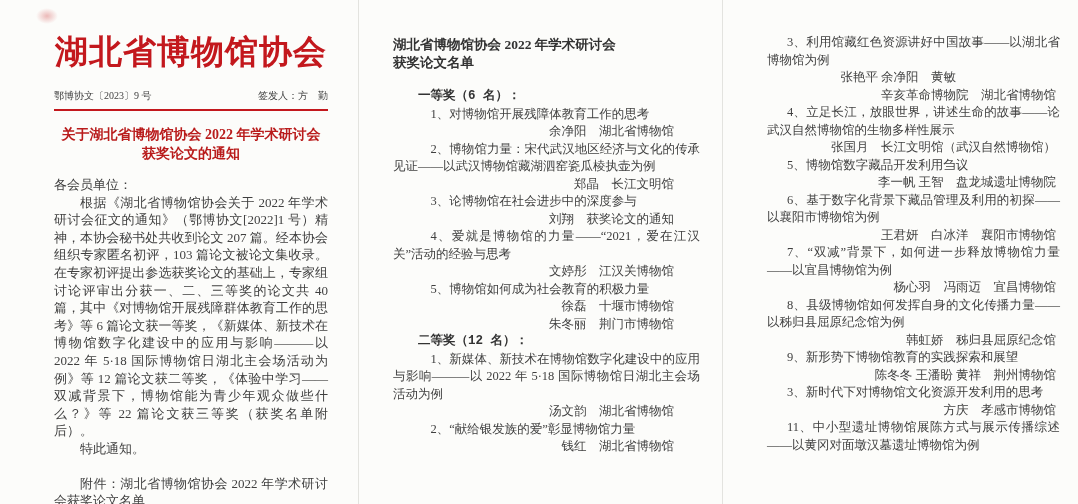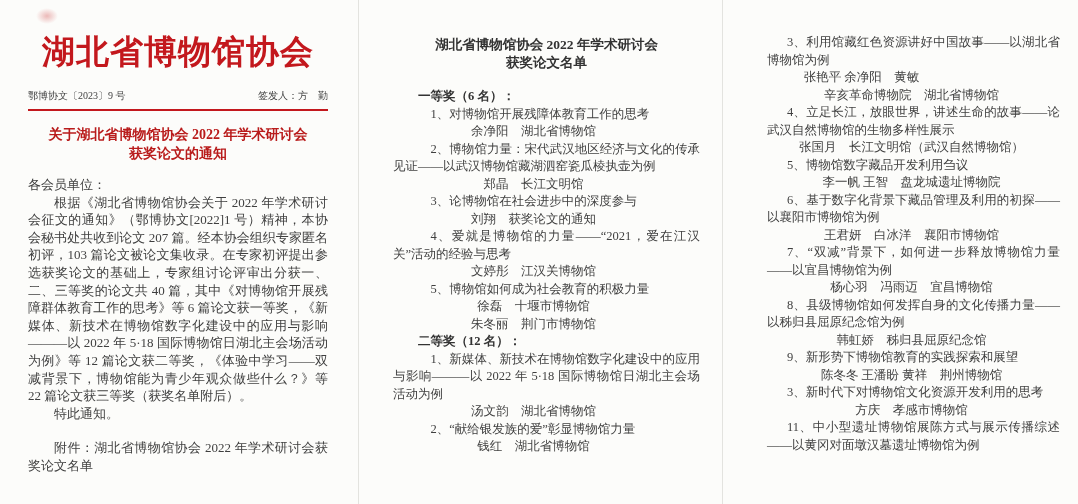--- a/index.html
+++ b/index.html
@@ -8,21 +8,21 @@
     overflow:hidden;
     background:#f1f1ee;
     font-family:"Liberation Serif","DejaVu Serif",serif;
     color:#3f3f3f;
   }
   .scan { display:flex; width:1078px; height:504px; }
   .page { background:#fcfcfa; height:100%; position:relative; }
   .page + .page { border-left:1px solid #e3e3df; }
 
   
-  #page1 { width:358px; padding:24px 30px 0 28px; }
+  #page1 { width:358px; padding:24px 30px 0 54px; }
   .artifact {
     position:absolute; left:36px; top:8px; width:22px; height:16px;
     background:radial-gradient(ellipse at center, rgba(205,60,60,.35), rgba(205,60,60,0) 70%);
   }
   .letterhead {
     font-size:33px; font-weight:bold; text-align:center;
     letter-spacing:1px; line-height:40px; margin-top:8px;
     font-family:"Liberation Serif","DejaVu Serif",serif;
   }
   .doc-line {
@@ -37,32 +37,32 @@
   .p1-body { margin-top:13px; font-size:13px; line-height:17.6px; }
   .salutation { }
   .paragraph { text-indent:2em; text-align:justify; }
   .closing { text-indent:2em; }
   .attachment { margin-top:17px; text-indent:2em; text-align:justify; }
 
   
   #page2 { width:364px; padding:36px 22px 0 34px; }
   #page3 { width:356px; padding:34px 18px 16px 44px; }
   .list-title {
-    text-align:center; font-weight:bold; font-size:13.5px;
+    text-align:left; font-weight:bold; font-size:13.5px;
     line-height:18px; color:#333;
   }
   .section-heading {
     font-weight:bold; font-size:12.5px; line-height:17.5px;
-    text-indent:2em; margin-top:16px; color:#333;
+    text-indent:2em; margin-top:16px; color:#333;font-family:Liberation Mono, monospace;
   }
   .entry { font-size:12.5px; line-height:17.5px; }
   .entry-title { text-align:justify; }
   #page2 .entry-title { text-indent:3em; }
   #page3 .entry-title { text-indent:1.6em; }
-  .entry-authors { text-align:center; }
+  .entry-authors { text-align:right; }
   #page2 .entry-authors { padding-right:26px; }
   #page3 .entry-authors { padding-right:4px; }
   #page3 .authors-names { padding-right:104px; }
 </style>
 </head>
 <body>
 
 <div class="scan">
 
   <div class="page" id="page1">

